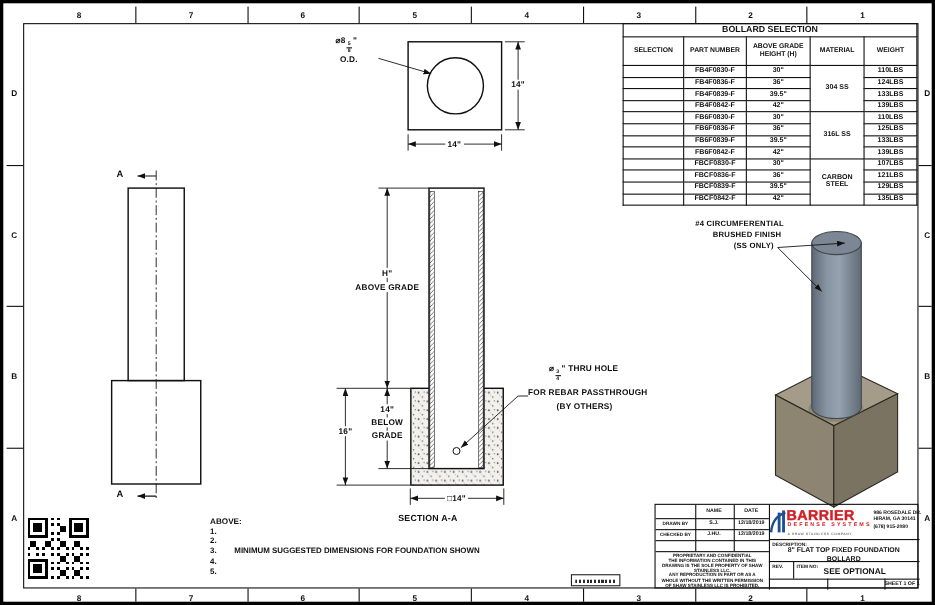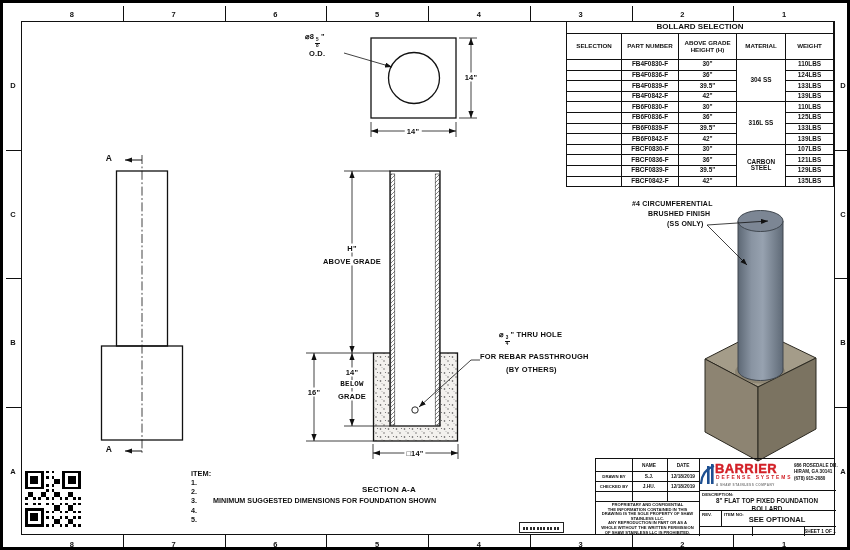--- a/index.html
+++ b/index.html
@@ -276,39 +276,39 @@
   <div class="lbl" style="left:306px;top:46px;">O.D.</div>
   <div class="lbl c wbg" style="left:468px;top:74px;">14"</div>
   <div class="lbl c wbg" style="left:410px;top:128px;">14"</div>
 
   <div class="lbl c" style="left:106px;top:155px;font-size:8.5px;font-weight:700;">A</div>
   <div class="lbl c" style="left:106px;top:446px;font-size:8.5px;font-weight:700;">A</div>
 
   <div class="lbl c wbg" style="left:349px;top:245px;">H"</div>
   <div class="lbl c wbg" style="left:349px;top:258px;">ABOVE GRADE</div>
   <div class="lbl c wbg" style="left:349px;top:369px;">14"</div>
-  <div class="lbl c wbg" style="left:349px;top:381px;font-family:Liberation Mono, monospace;">BELOW</div>
+  <div class="lbl c wbg" style="left:349px;top:381px;">BELOW</div>
   <div class="lbl c wbg" style="left:349px;top:393px;">GRADE</div>
   <div class="lbl c wbg" style="left:311px;top:389px;">16"</div>
   <div class="lbl c wbg" style="left:412px;top:450px;">□14"</div>
-  <div class="lbl c" style="left:386px;top:468px;font-size:8px;margin-top:18px;">SECTION A-A</div>
+  <div class="lbl c" style="left:386px;top:468px;font-size:8px;">SECTION A-A</div>
 
   <div class="lbl" style="left:496px;top:327px;"><span>⌀</span><span class="frac">
         <span class="fnum">3</span>
         <span class="fden">4</span>
       </span><span>" THRU HOLE</span></div>
   <div class="lbl" style="left:477px;top:349px;">FOR REBAR PASSTHROUGH</div>
   <div class="lbl" style="left:503px;top:362px;">(BY OTHERS)</div>
 
   <div class="lbl" style="left:629px;top:197px;font-size:7px;">#4 CIRCUMFERENTIAL</div>
   <div class="lbl" style="left:645px;top:207px;font-size:7px;">BRUSHED FINISH</div>
   <div class="lbl" style="left:664px;top:217px;font-size:7px;">(SS ONLY)</div>
 
   <div id="notes">
-    <div class="note-title">ITEM:</div>
+    <div class="note-title">ABOVE:</div>
     <div id="notes-list">
         <div class="note-row">
           <span class="note-num">1.</span>
         </div>
         <div class="note-row">
           <span class="note-num">2.</span>
         </div>
         <div class="note-row">
           <span class="note-num">3.</span>
           <span class="note-txt">MINIMUM SUGGESTED DIMENSIONS FOR FOUNDATION SHOWN</span>

